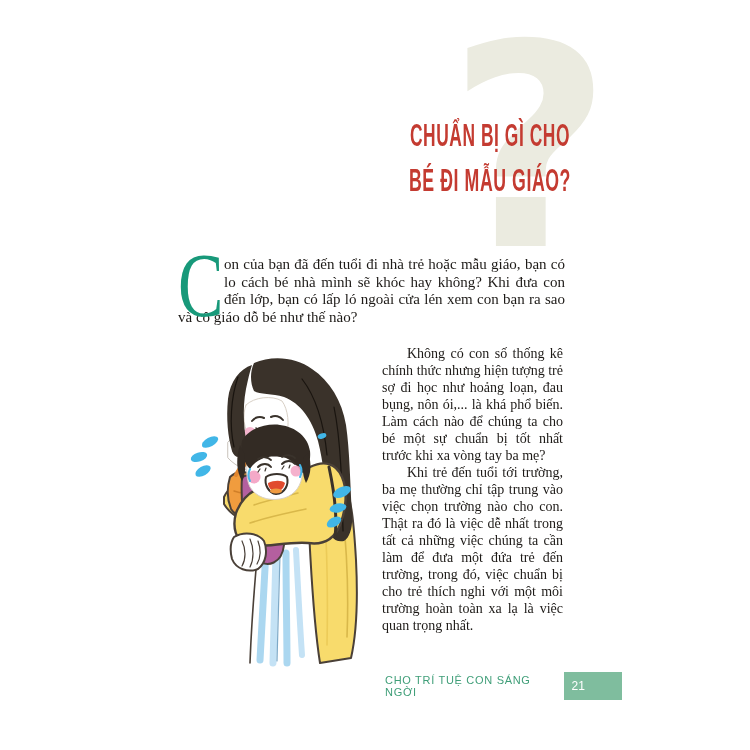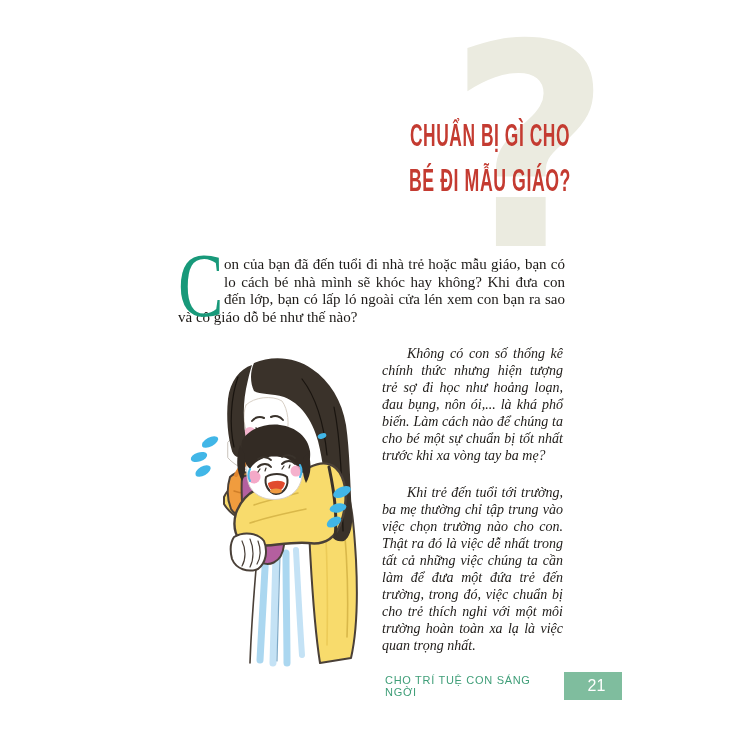--- a/index.html
+++ b/index.html
@@ -55,22 +55,22 @@
   }
   .right-col {
     position: absolute;
     left: 382px; top: 345px;
     width: 181px;
     font-size: 14px;
     line-height: 17px;
     text-align: justify;
     z-index: 2;
   }
-  .right-col p { text-indent: 25px; font-style: italic; }
-  .right-col p + p { margin-top: 20px; }
+  .right-col p { text-indent: 25px; }
+  .right-col p + p { margin-top: 0; }
   .illustration {
     position: absolute;
     left: 183px; top: 345px;
     width: 197px; height: 325px;
     z-index: 1;
   }
   .footer {
     position: absolute;
     left: 385px; top: 672px;
     width: 237px; height: 28px;
@@ -86,23 +86,23 @@
     font-size: 11px;
     letter-spacing: 0.7px;
   }
   .page-box {
     width: 64px; height: 28px;
     display: flex;
     align-items: center;
   }
   .page-num {
     font-family: "Liberation Sans", sans-serif;
-    font-size: 16px;
+    font-size: 12px;
     color: #ffffff;
-    padding-left: 24px;
+    padding-left: 8px;
   }
 </style>
 </head>
 <body>
 
 <div class="watermark-q">?</div>
 
 <svg class="title-svg" width="214" height="96" viewBox="0 0 214 96">
   <text x="107" y="40" text-anchor="middle" fill="#c43b31" textLength="160" lengthAdjust="spacingAndGlyphs">CHUẨN BỊ GÌ CHO</text>
   <text x="107" y="85" text-anchor="middle" fill="#c43b31" textLength="162" lengthAdjust="spacingAndGlyphs">BÉ ĐI MẪU GIÁO?</text>

